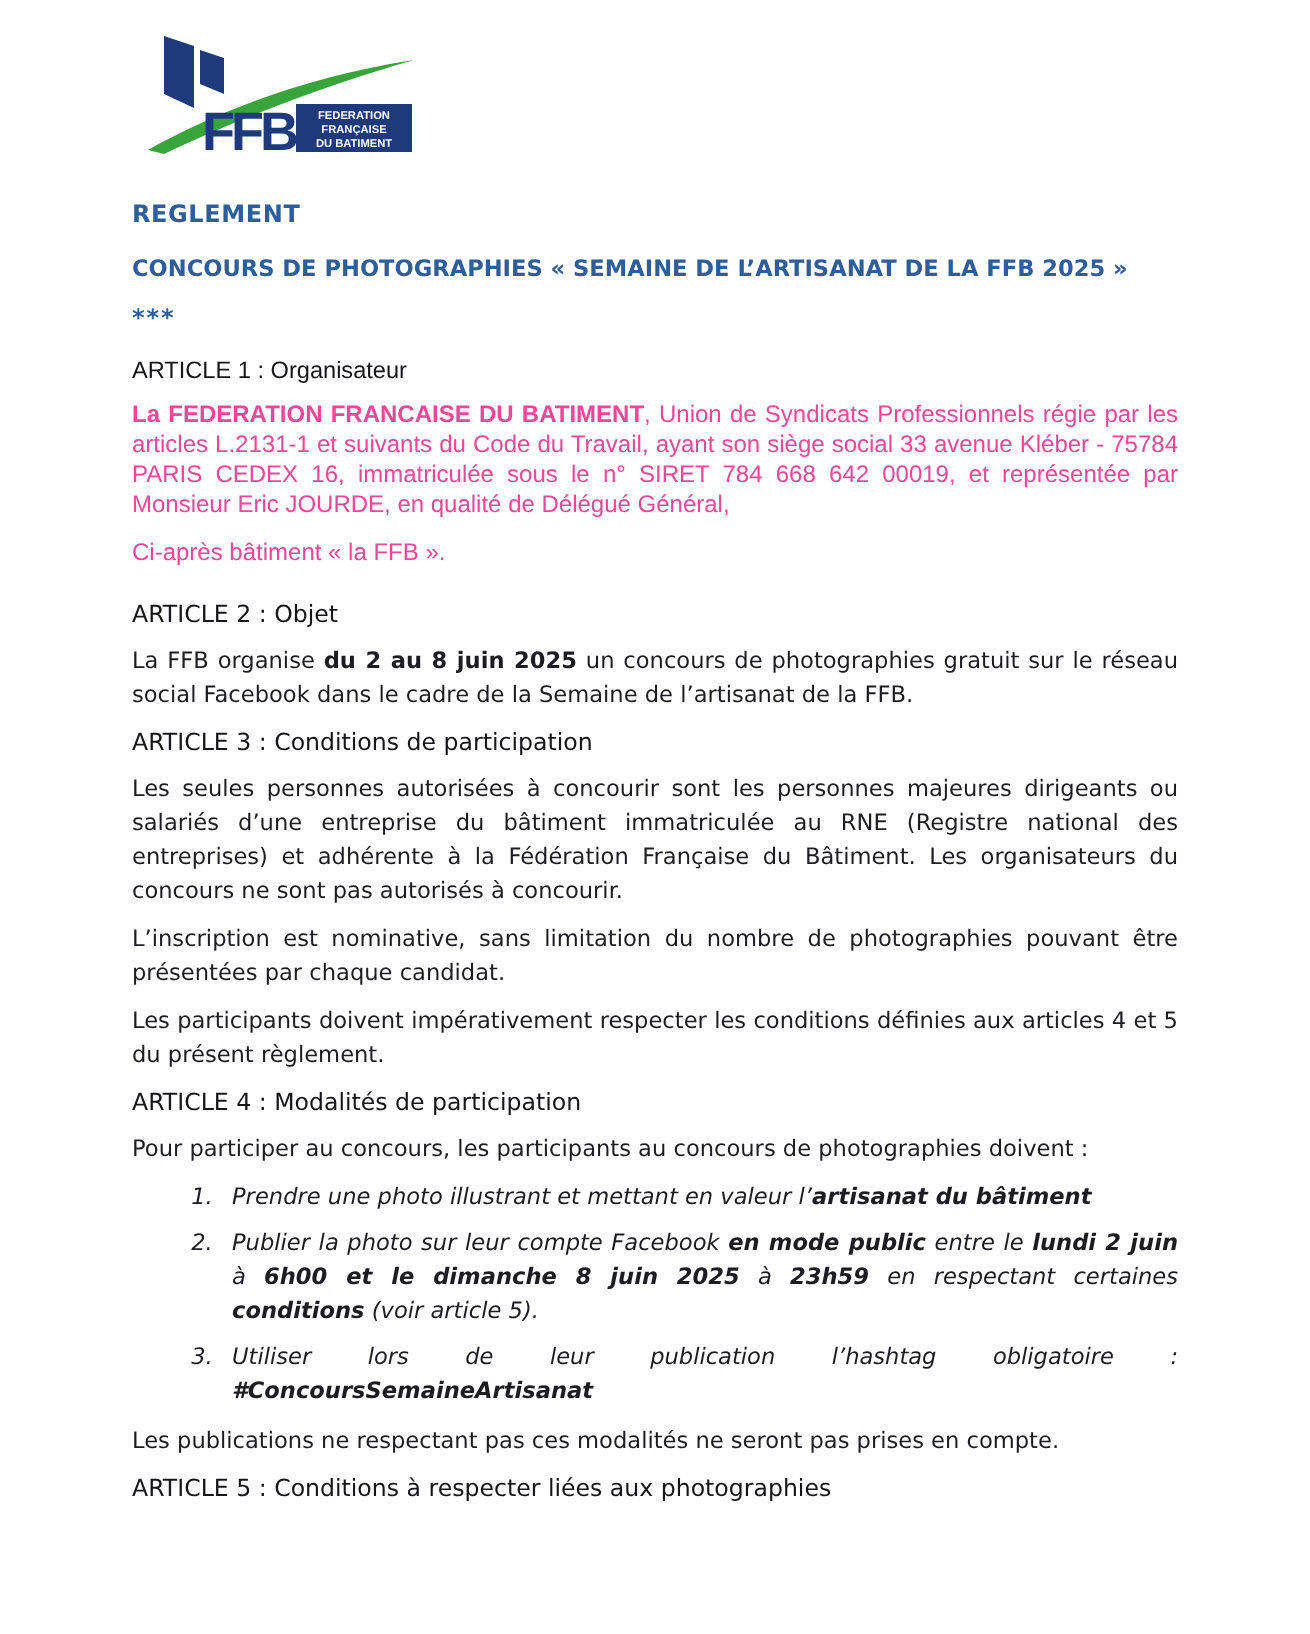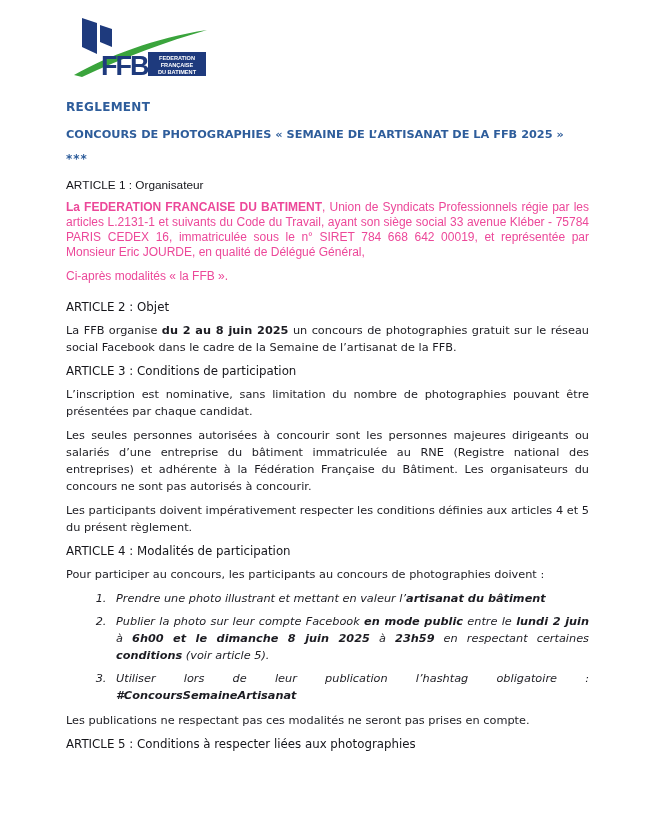--- a/index.html
+++ b/index.html
@@ -52,32 +52,32 @@
     </svg>
   </div>
 
   <div class="t-blue doc-title">REGLEMENT</div>
   <div class="t-blue doc-subtitle">CONCOURS DE PHOTOGRAPHIES « SEMAINE DE L’ARTISANAT DE LA FFB 2025 »</div>
   <div class="t-blue doc-stars">***</div>
 
   <section>
     <h2 class="f-a1">ARTICLE 1 : Organisateur</h2>
     <p class="a1-p"><span class="b">La FEDERATION FRANCAISE DU BATIMENT</span><span>, Union de Syndicats Professionnels régie par les articles L.2131-1 et suivants du Code du Travail, ayant son siège social 33 avenue Kléber - 75784 PARIS CEDEX 16, immatriculée sous le n° SIRET 784 668 642 00019, et représentée par Monsieur Eric JOURDE, en qualité de Délégué Général,</span></p>
-    <p class="a1-p">Ci-après modalités « la FFB ».</p>
+    <p class="a1-p">Ci-après bâtiment « la FFB ».</p>
   </section>
 
   <section>
     <h2 class="f-a2 gap-top">ARTICLE 2 : Objet</h2>
     <p class="a2-p"><span>La FFB organise </span><span class="b">du 2 au 8 juin 2025</span><span> un concours de photographies gratuit sur le réseau social Facebook dans le cadre de la Semaine de l’artisanat de la FFB.</span></p>
   </section>
 
   <section>
     <h2 class="f-a2">ARTICLE 3 : Conditions de participation</h2>
+    <p class="a2-p">Les seules personnes autorisées à concourir sont les personnes majeures dirigeants ou salariés d’une entreprise du bâtiment immatriculée au RNE (Registre national des entreprises) et adhérente à la Fédération Française du Bâtiment. Les organisateurs du concours ne sont pas autorisés à concourir.</p>
     <p class="a2-p">L’inscription est nominative, sans limitation du nombre de photographies pouvant être présentées par chaque candidat.</p>
-    <p class="a2-p">Les seules personnes autorisées à concourir sont les personnes majeures dirigeants ou salariés d’une entreprise du bâtiment immatriculée au RNE (Registre national des entreprises) et adhérente à la Fédération Française du Bâtiment. Les organisateurs du concours ne sont pas autorisés à concourir.</p>
     <p class="a2-p">Les participants doivent impérativement respecter les conditions définies aux articles 4 et 5 du présent règlement.</p>
   </section>
 
   <section>
     <h2 class="f-a2">ARTICLE 4 : Modalités de participation</h2>
     <p class="a2-p nowrap">Pour participer au concours, les participants au concours de photographies doivent :</p>
     <ol class="steps">
       <li><span>Prendre une photo illustrant et mettant en valeur l’</span><span class="b">artisanat du bâtiment</span></li>
       <li><span>Publier la photo sur leur compte Facebook </span><span class="b">en mode public</span><span> entre le </span><span class="b">lundi 2 juin</span><span> à </span><span class="b">6h00 et le dimanche 8 juin 2025</span><span> à </span><span class="b">23h59</span><span> en respectant certaines </span><span class="b">conditions</span><span> (voir article 5).</span></li>
       <li><span>Utiliser lors de leur publication l’hashtag obligatoire : </span><span class="b">#ConcoursSemaineArtisanat</span></li>

